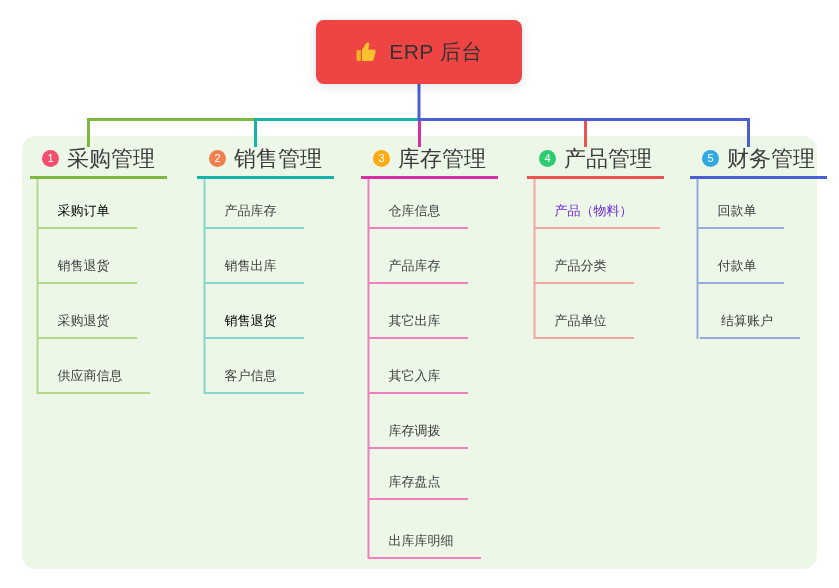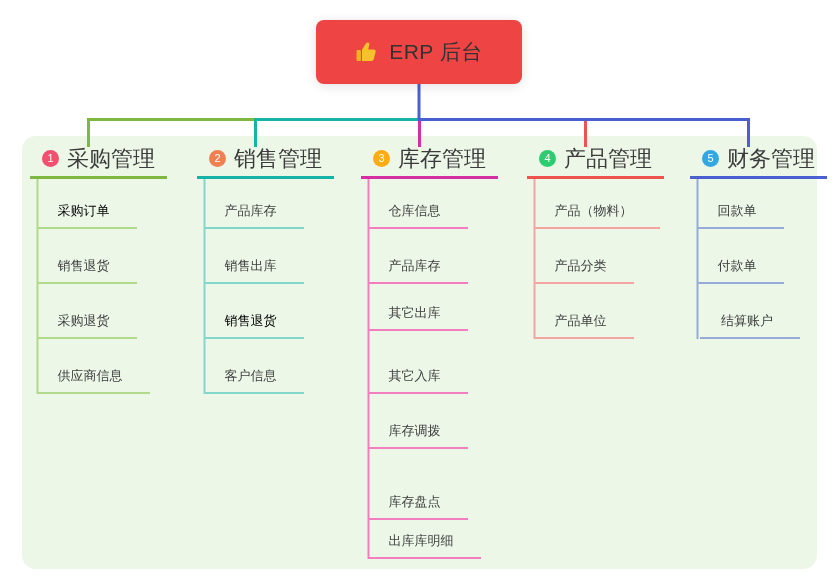--- a/index.html
+++ b/index.html
@@ -109,41 +109,41 @@
     <div class="branch-header" style="left: 361px; border-bottom-color: rgb(213, 47, 164);">
     <span class="badge" style="background: rgb(255, 172, 19);">3</span>
     <span class="branch-label" style="color: rgb(60, 60, 60);">库存管理</span>
   </div>
     <div class="child-node" style="left: 367.5px; top: 191px; border-bottom-color: rgb(242, 126, 192);">
     <span class="child-label" style="color: rgb(62, 62, 62);">仓库信息</span>
   </div>
     <div class="child-node" style="left: 367.5px; top: 246px; border-bottom-color: rgb(242, 126, 192);">
     <span class="child-label" style="color: rgb(62, 62, 62);">产品库存</span>
   </div>
-    <div class="child-node" style="left: 367.5px; top: 293px; border-bottom-color: rgb(242, 126, 192);">
+    <div class="child-node" style="left: 367.5px; top: 301px; border-bottom-color: rgb(242, 126, 192);">
     <span class="child-label" style="color: rgb(62, 62, 62);">其它出库</span>
   </div>
     <div class="child-node" style="left: 367.5px; top: 356px; border-bottom-color: rgb(242, 126, 192);">
     <span class="child-label" style="color: rgb(62, 62, 62);">其它入库</span>
   </div>
     <div class="child-node" style="left: 367.5px; top: 411px; border-bottom-color: rgb(242, 126, 192);">
     <span class="child-label" style="color: rgb(62, 62, 62);">库存调拨</span>
   </div>
-    <div class="child-node" style="left: 367.5px; top: 482px; border-bottom-color: rgb(242, 126, 192); align-items: flex-end;">
+    <div class="child-node" style="left: 367.5px; top: 462px; border-bottom-color: rgb(242, 126, 192); align-items: flex-end;">
     <span class="child-label" style="color: rgb(62, 62, 62);">库存盘点</span>
   </div>
     <div class="child-node" style="left: 367.5px; top: 521px; border-bottom-color: rgb(242, 126, 192);">
     <span class="child-label" style="color: rgb(62, 62, 62);">出库库明细</span>
   </div>
     <div class="branch-header" style="left: 527px; border-bottom-color: rgb(238, 83, 80);">
     <span class="badge" style="background: rgb(46, 204, 113);">4</span>
     <span class="branch-label" style="color: rgb(60, 60, 60);">产品管理</span>
   </div>
     <div class="child-node" style="left: 533.5px; top: 191px; border-bottom-color: rgb(244, 165, 162);">
-    <span class="child-label" style="color: #404040; margin-top: 16px;">产品（物料）</span>
+    <span class="child-label" style="color: #6d28d9; margin-top: 16px;">产品（物料）</span>
   </div>
     <div class="child-node" style="left: 533.5px; top: 246px; border-bottom-color: rgb(244, 165, 162);">
     <span class="child-label" style="color: rgb(62, 62, 62);">产品分类</span>
   </div>
     <div class="child-node" style="left: 533.5px; top: 301px; border-bottom-color: rgb(244, 165, 162);">
     <span class="child-label" style="color: rgb(62, 62, 62);">产品单位</span>
   </div>
     <div class="branch-header" style="left: 690px; border-bottom-color: rgb(74, 95, 210);">
     <span class="badge" style="background: rgb(49, 168, 224);">5</span>
     <span class="branch-label" style="color: rgb(60, 60, 60);">财务管理</span>

